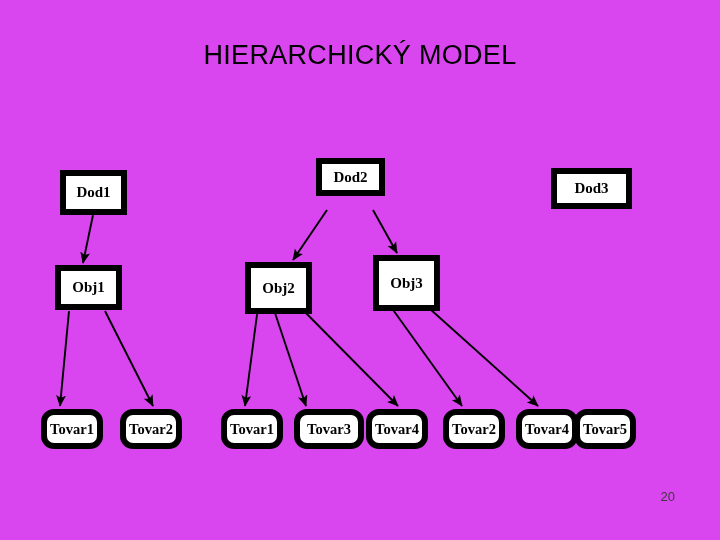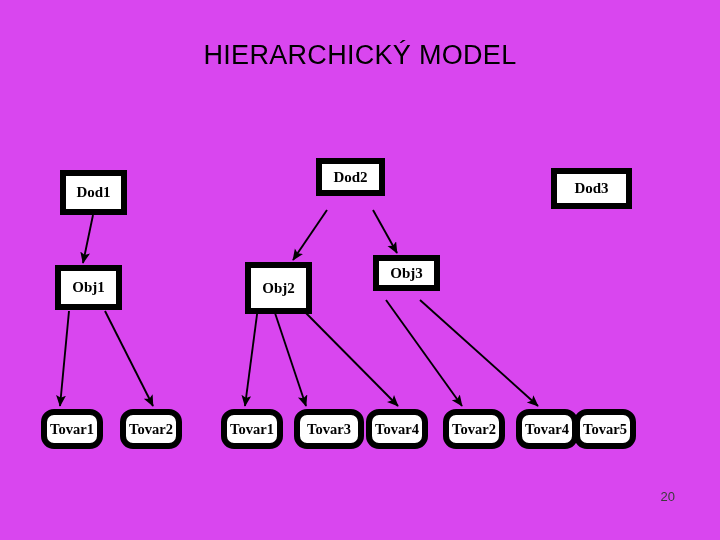--- a/index.html
+++ b/index.html
@@ -90,21 +90,21 @@
         <line x1="420" y1="300" x2="538" y2="406" stroke="#000000" stroke-width="1.9" marker-end="url(#arrowhead)"></line>
       </g>
   </svg>
 
   <div id="node-layer">
       <div class="node-box level-suppliers" style="left: 60px; top: 170px; width: 67px; height: 45px; border-color: rgb(0, 0, 0); color: rgb(0, 0, 0);">Dod1</div>
       <div class="node-box level-suppliers" style="left: 316px; top: 158px; width: 69px; height: 38px; border-color: rgb(0, 0, 0); color: rgb(0, 0, 0);">Dod2</div>
       <div class="node-box level-suppliers" style="left: 551px; top: 168px; width: 81px; height: 41px; border-color: rgb(0, 0, 0); color: rgb(0, 0, 0);">Dod3</div>
       <div class="node-box level-orders" style="left: 55px; top: 265px; width: 67px; height: 45px; border-color: rgb(0, 0, 0); color: rgb(0, 0, 0);">Obj1</div>
       <div class="node-box level-orders" style="left: 245px; top: 262px; width: 67px; height: 52px; border-color: rgb(0, 0, 0); color: rgb(0, 0, 0);">Obj2</div>
-      <div class="node-box level-orders" style="left: 373px; top: 255px; width: 67px; height: 36px; border-color: rgb(0, 0, 0); color: rgb(0, 0, 0);">Obj3</div>
+      <div class="node-box level-orders" style="left: 373px; top: 255px; width: 67px; height: 56px; border-color: rgb(0, 0, 0); color: rgb(0, 0, 0);">Obj3</div>
       <div class="node-box level-tovar" style="left: 41px; top: 409px; width: 62px; height: 40px; border-color: rgb(0, 0, 0); color: rgb(0, 0, 0);">Tovar1</div>
       <div class="node-box level-tovar" style="left: 120px; top: 409px; width: 62px; height: 40px; border-color: rgb(0, 0, 0); color: rgb(0, 0, 0);">Tovar2</div>
       <div class="node-box level-tovar" style="left: 221px; top: 409px; width: 62px; height: 40px; border-color: rgb(0, 0, 0); color: rgb(0, 0, 0);">Tovar1</div>
       <div class="node-box level-tovar" style="left: 294px; top: 409px; width: 70px; height: 40px; border-color: rgb(0, 0, 0); color: rgb(0, 0, 0);">Tovar3</div>
       <div class="node-box level-tovar" style="left: 366px; top: 409px; width: 62px; height: 40px; border-color: rgb(0, 0, 0); color: rgb(0, 0, 0);">Tovar4</div>
       <div class="node-box level-tovar" style="left: 443px; top: 409px; width: 62px; height: 40px; border-color: rgb(0, 0, 0); color: rgb(0, 0, 0);">Tovar2</div>
       <div class="node-box level-tovar" style="left: 516px; top: 409px; width: 62px; height: 40px; border-color: rgb(0, 0, 0); color: rgb(0, 0, 0);">Tovar4</div>
       <div class="node-box level-tovar" style="left: 574px; top: 409px; width: 62px; height: 40px; border-color: rgb(0, 0, 0); color: rgb(0, 0, 0);">Tovar5</div>
     </div>
 

